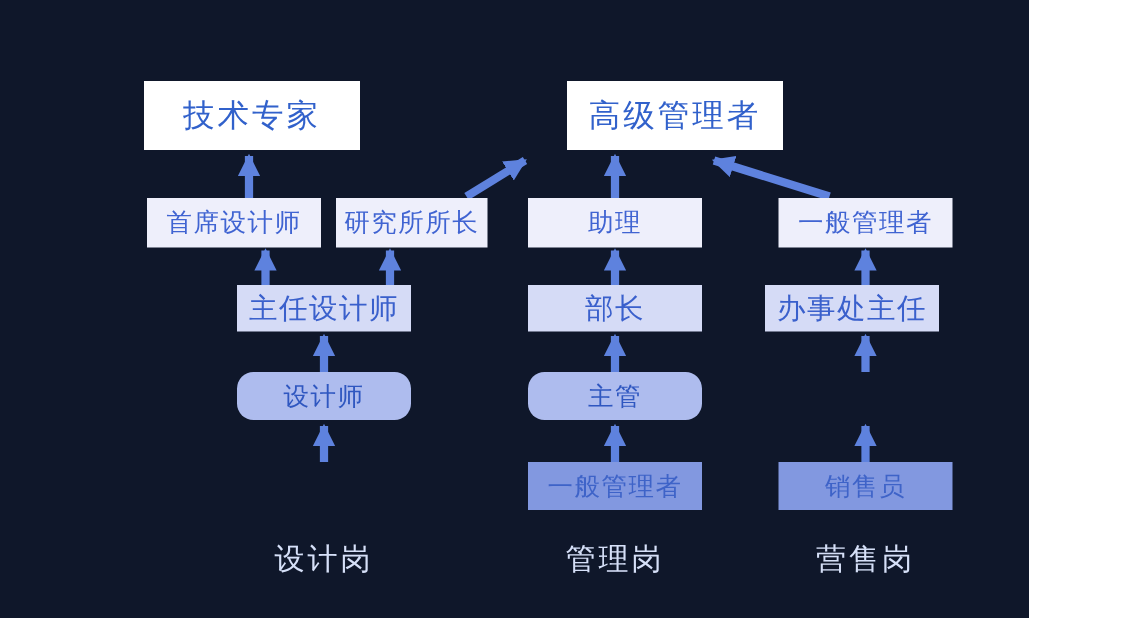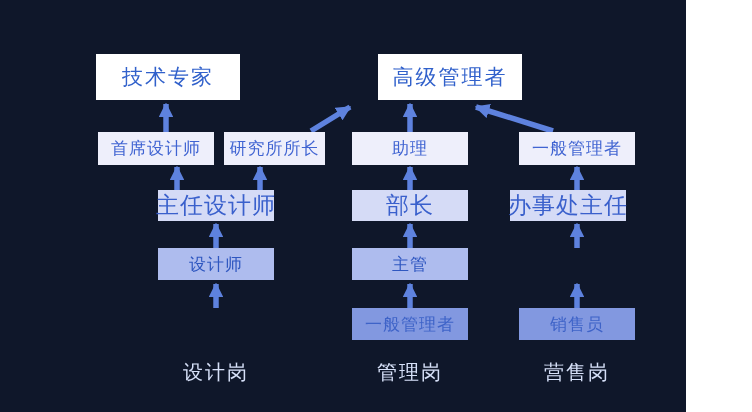--- a/index.html
+++ b/index.html
@@ -33,22 +33,22 @@
     white-space: nowrap;
     letter-spacing: 1px;
   }
   .node.top {
     background: #FFFFFF;
     color: #3161CB;
     font-size: 21px;
     letter-spacing: 2px;
   }
   .node.l2 { background: #EEEFFB; color: #4064D2; font-size: 17px; }
-  .node.l3 { background: #D5DBF6; color: #3A60CC; font-size: 23px; }
-  .node.l4 { background: #AEBCEE; color: #2F57C0; font-size: 17px; }
+  .node.l3 { background: #D5DBF6; color: #3A60CC; font-size: 19px; }
+  .node.l4 { background: #AEBCEE; color: #2F57C0; font-size: 17px; border-radius: 11px; }
   .node.l5 { background: #8298E0; color: #3E63C8; font-size: 17px; }
   .col-label {
     position: absolute;
     z-index: 2;
     transform: translateX(-50%);
     color: #D6E0F8;
     font-size: 20px;
     letter-spacing: 2px;
     white-space: nowrap;
   }

